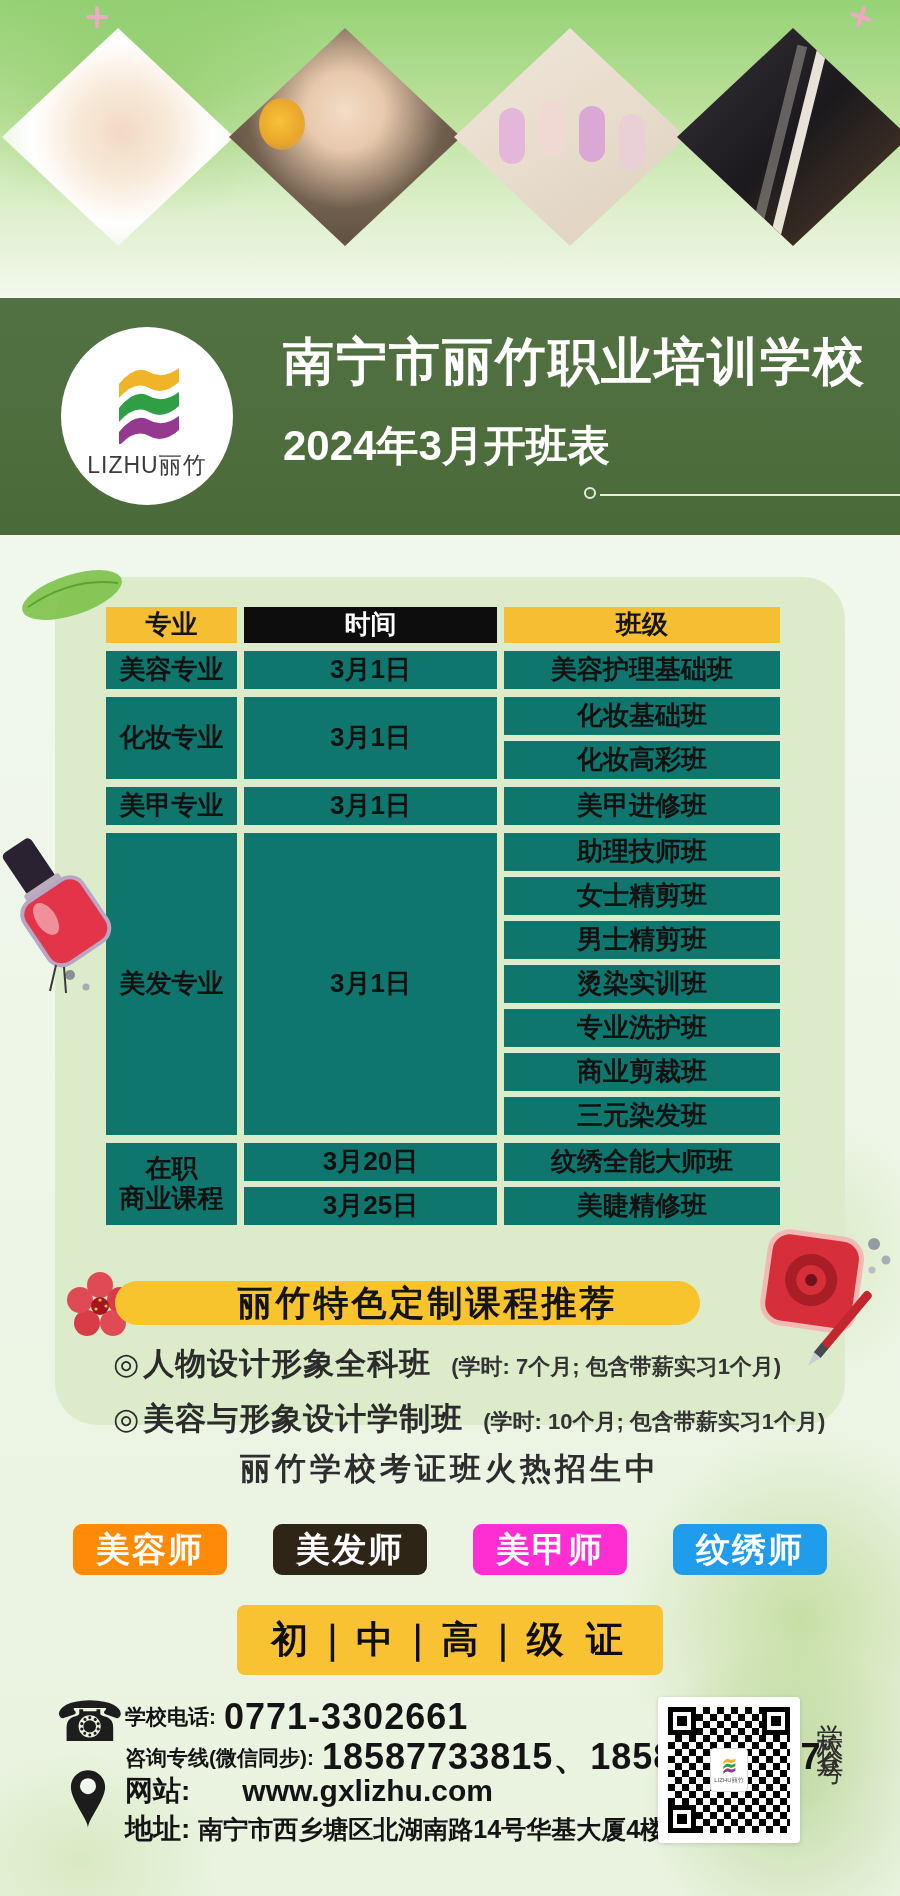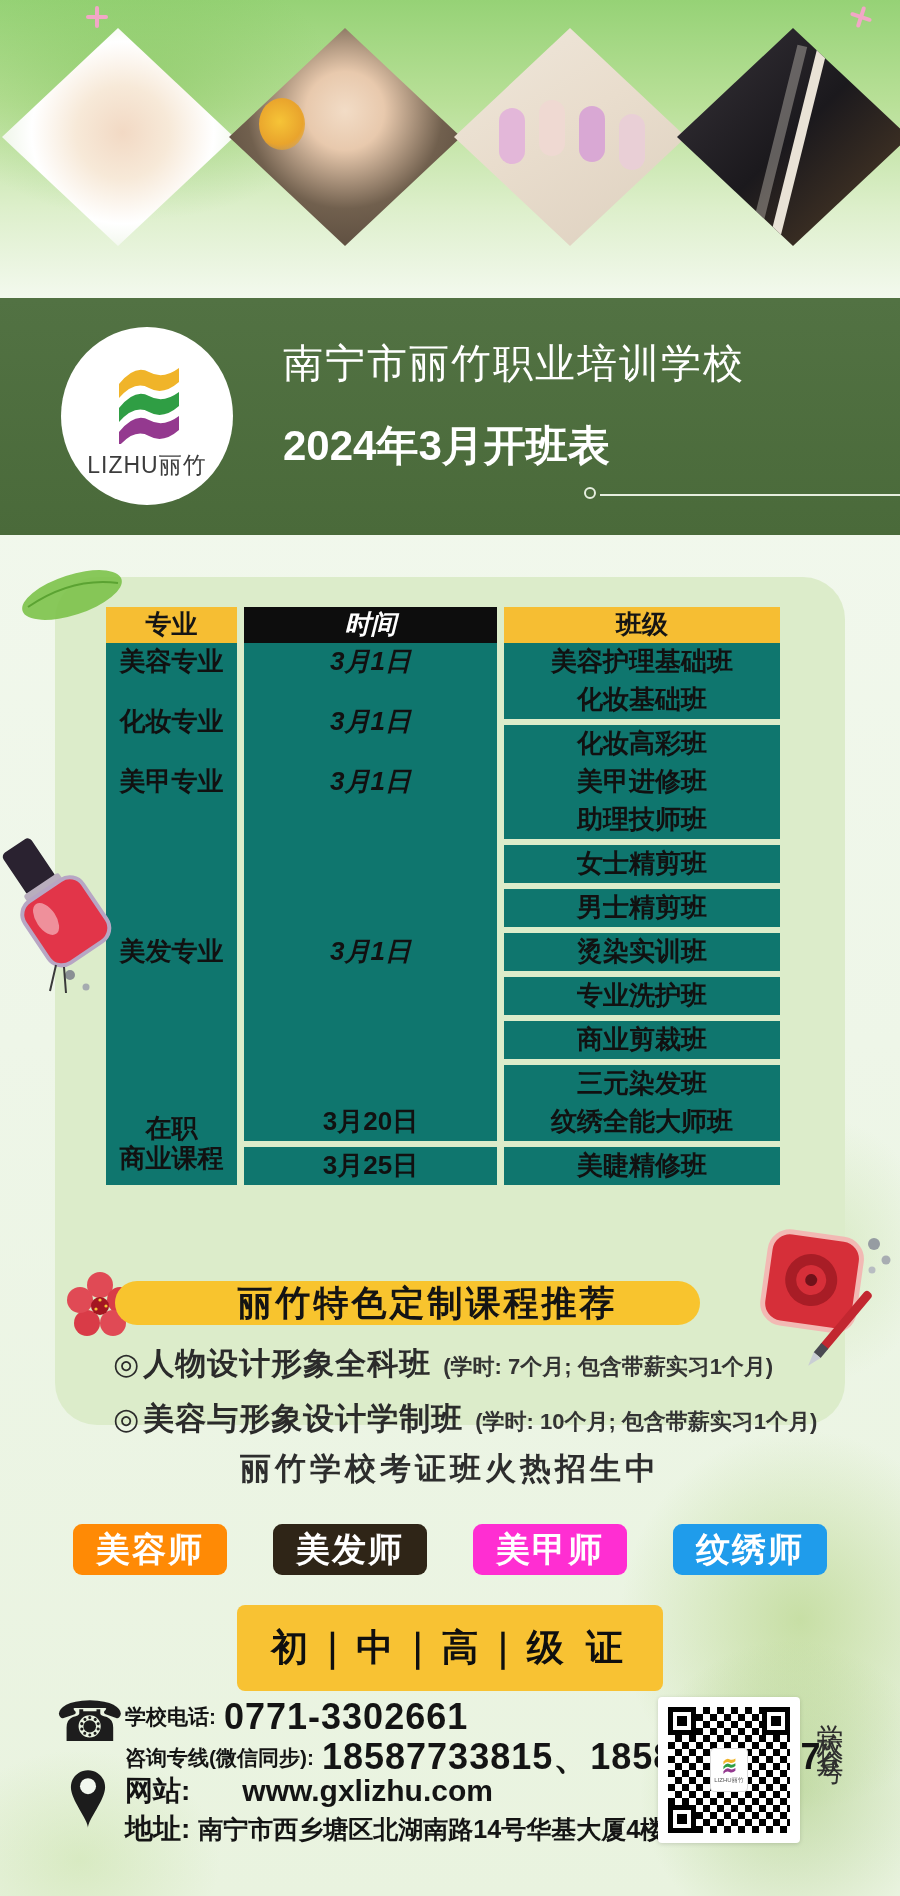--- a/index.html
+++ b/index.html
@@ -44,68 +44,68 @@
   .sparkle .h{left:0;top:9px;width:22px;height:4px;}
   .sp1{left:86px;top:6px;}  .sp2{left:850px;top:6px;transform:rotate(18deg);}
 
   
   .banner{position:absolute;left:0;top:298px;width:900px;height:237px;
       background:linear-gradient(180deg,#527243 0%,#4a6a3a 100%);}
   .logo-circle{position:absolute;left:61px;top:29px;width:172px;height:178px;border-radius:50%;
       background:#ffffff;display:flex;flex-direction:column;align-items:center;justify-content:center;}
   .logo-ribbons{margin-top:6px;}
   .logo-text{margin-top:6px;font-size:23px;letter-spacing:1px;color:#3c3c3c;font-weight:500;}
-  .banner-title{position:absolute;left:283px;top:44px;font-size:40px;line-height:1.1;
-      color:#ffffff;font-weight:normal;letter-spacing:2px;
+  .banner-title{position:absolute;left:283px;top:36px;font-size:51px;line-height:1.1;
+      color:#ffffff;font-weight:bold;letter-spacing:2px;
       font-family:"Liberation Serif","DejaVu Serif",serif;}
   .banner-sub{position:absolute;left:283px;top:120px;font-size:42px;color:#ffffff;font-weight:bold;}
   .banner-line{position:absolute;left:600px;top:196px;right:0;height:2px;background:#e6eedf;}
   .banner-line .dot{position:absolute;left:-16px;top:-7px;width:12px;height:12px;border:2px solid #e6eedf;
       border-radius:50%;background:transparent;}
 
   
   .panel{position:absolute;left:55px;top:577px;width:790px;height:848px;
       background:#dcecca;border-radius:42px;}
   .leaf{position:absolute;left:-55px;top:-40px;}
-  .schedule{position:absolute;left:51px;top:30px;width:674px;display:flex;flex-direction:column;}
+  .schedule{position:absolute;left:51px;top:30px;width:674px;display:flex;flex-direction:column;gap:8px;}
   .trow,.group{display:flex;gap:7px;align-items:stretch;}
   .cell{display:flex;align-items:center;justify-content:center;text-align:center;
         font-weight:bold;color:#111;font-size:26px;line-height:1.15;white-space:pre-line;}
   .hcell{height:36px;}
   .col-major{width:131px;}
-  .col-time{width:253px;font-style:italic;}
+  .col-time{width:253px;}
   .col-class{flex:1;}
   .hy{background:#f6be33;color:#151515;}
   .hb{background:#0d0d0d;color:#ffffff;}
   .wcell{background:#0f766e;}
   .classes-col,.times-col{flex:1;display:flex;flex-direction:column;gap:6px;}
   .times-col{flex:none;width:253px;}
   .ccell{height:38px;}
 
   
   .rec-banner{position:absolute;left:60px;top:704px;width:585px;height:44px;border-radius:22px;
       background:#f8c42e;display:flex;align-items:center;justify-content:center;
       font-family:"Liberation Serif","DejaVu Serif",serif;
       font-size:35px;font-weight:900;color:#141414;letter-spacing:3px;padding-left:40px;}
   .rec-flower{position:absolute;left:8px;top:692px;}
   .rec-items{position:absolute;left:58px;top:766px;display:flex;flex-direction:column;gap:13px;}
   .rec-item{display:flex;align-items:baseline;color:#2b2b2b;}
   .rec-bullet{font-size:30px;font-weight:bold;margin-right:4px;}
   .rec-name{font-size:31px;font-weight:bold;letter-spacing:1px;}
-  .rec-detail{font-size:22px;font-weight:bold;margin-left:12px;color:#333;text-align:center;}
+  .rec-detail{font-size:22px;font-weight:bold;margin-left:20px;color:#333;text-align:center;}
 
   
   .cert-title{position:absolute;left:0;top:1448px;width:900px;text-align:center;
       font-size:31px;font-weight:900;color:#2d2d2d;letter-spacing:4px;}
   .badges{position:absolute;left:0;top:1524px;width:900px;display:flex;justify-content:center;gap:46px;}
   .badge{height:51px;padding:0 23px;border-radius:9px;color:#ffffff;font-size:34px;font-weight:bold;
       display:flex;align-items:center;letter-spacing:2px;}
   .level-badge{position:absolute;top:1605px;left:50%;transform:translateX(-50%);
       background:#f8c233;color:#0f0f0f;font-size:37px;font-weight:900;
-      padding:18px 34px;border-radius:8px;letter-spacing:6px;white-space:nowrap;}
+      padding:10px 34px;border-radius:8px;letter-spacing:6px;white-space:nowrap;}
 
   
   .phone-icon{position:absolute;left:55px;top:1694px;font-size:56px;line-height:1;color:#1d1d1d;}
   .fline{position:absolute;display:flex;align-items:center;gap:8px;color:#141414;}
   .fl1{left:125px;top:1696px;}
   .fl2{left:125px;top:1733px;}
   .fl3{left:125px;top:1772px;}
   .fl4{left:125px;top:1810px;}
   .flabel-s{font-size:21px;font-weight:bold;}
   .fvalue-l{font-size:36px;font-weight:bold;letter-spacing:1px;}

